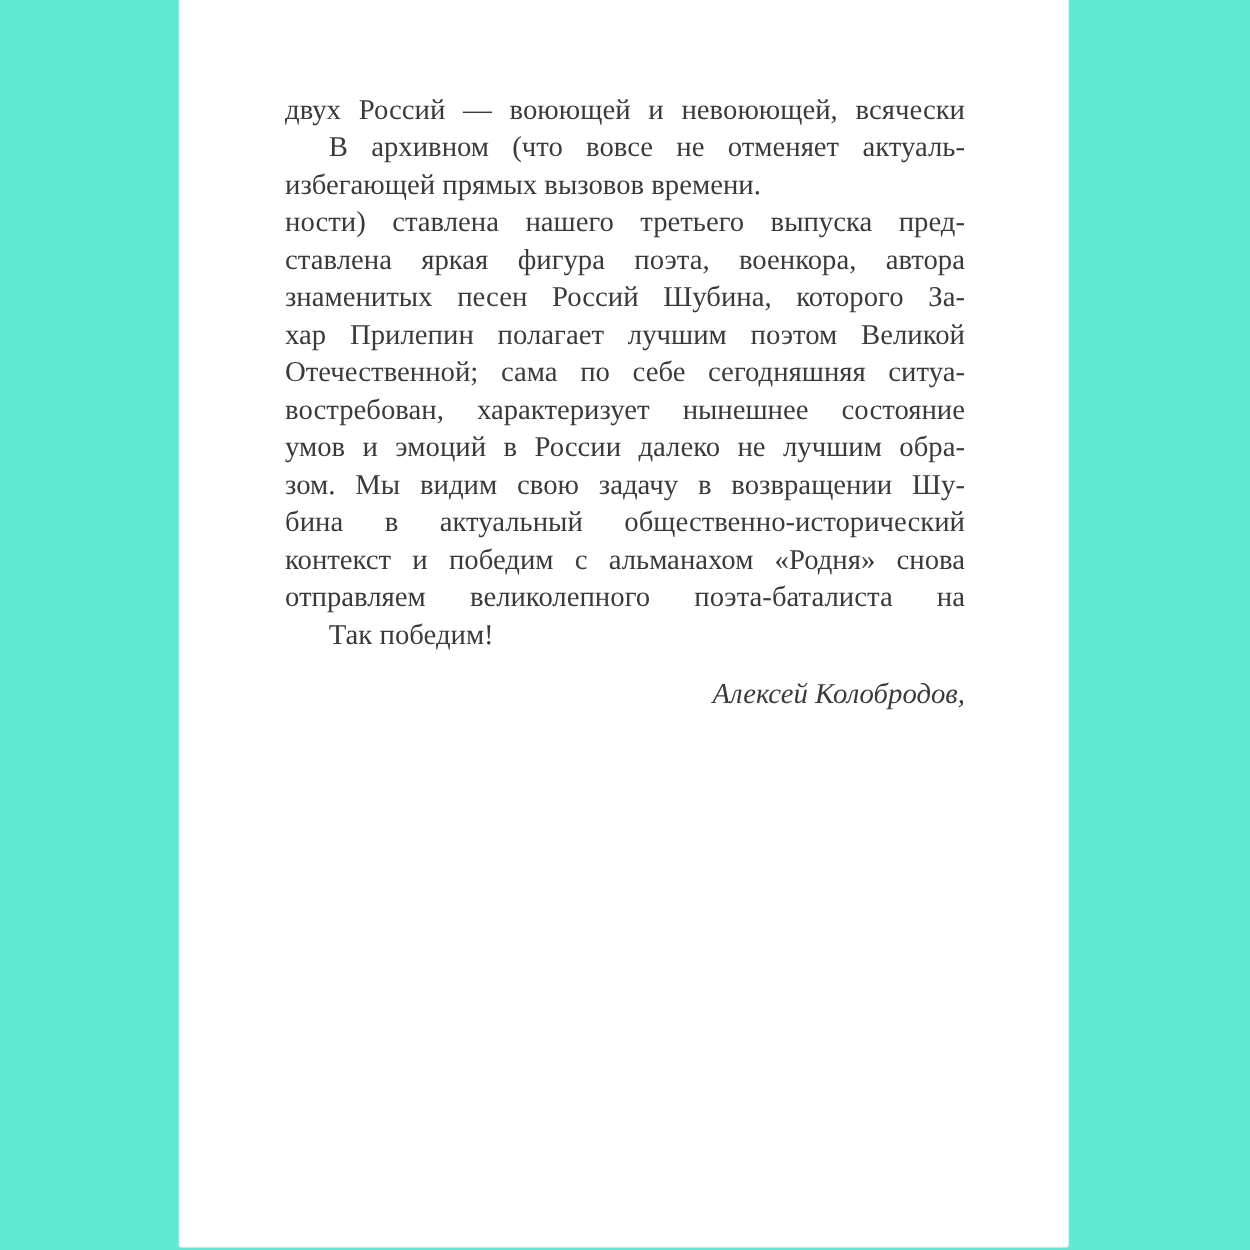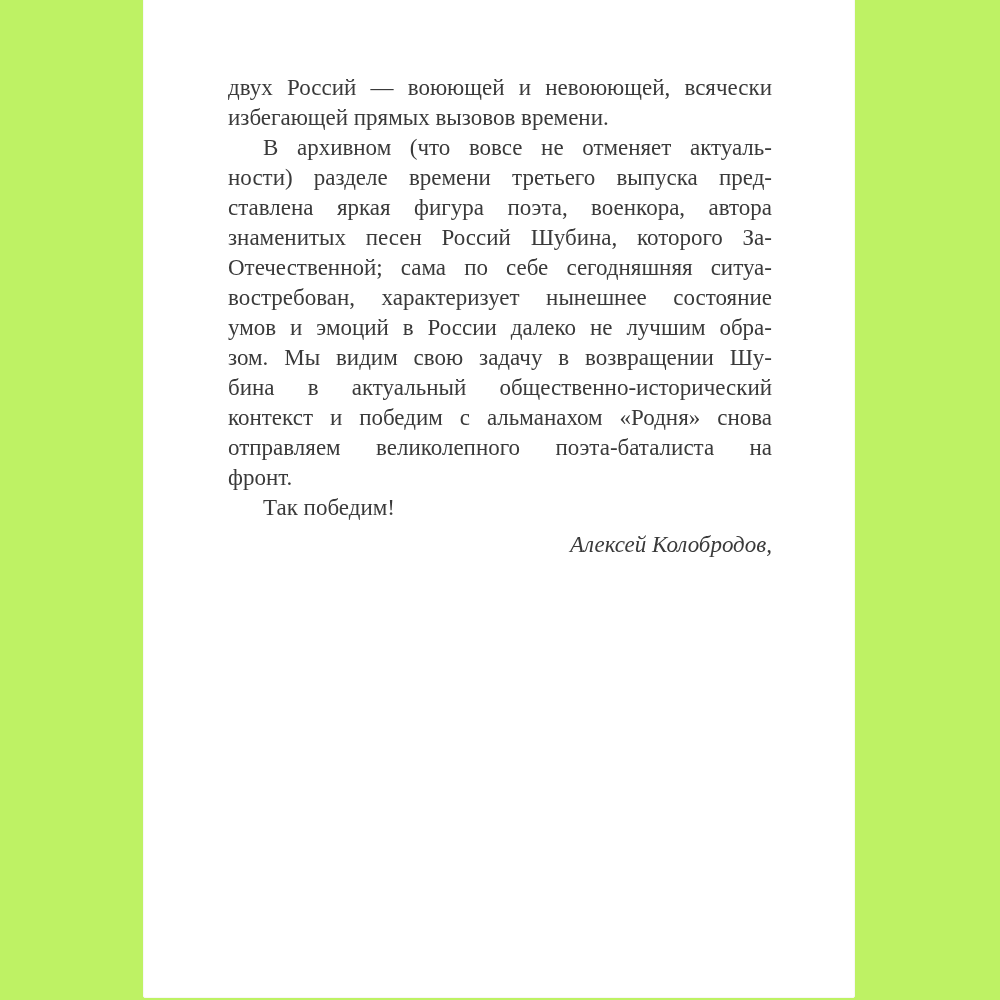--- a/index.html
+++ b/index.html
@@ -8,21 +8,21 @@
     width: 1000px;
     height: 1000px;
     background: #ffffff;
     overflow: hidden;
     font-family: "Liberation Serif", "DejaVu Serif", serif;
   }
   .viewport {
     position: relative;
     width: 1000px;
     height: 1000px;
-    background: #bef264;
+    background: #5eead4;
   }
   
   .book-page {
     position: absolute;
     left: 143px;
     top: -6px;
     width: 712px;
     height: 1004px;
     background: #ffffff;
     border: 1px solid #f7f7f7;
@@ -45,53 +45,53 @@
   }
   .text-line.last-line {
     text-align: left;
     text-align-last: left;
   }
   .text-line.indent-first {
     text-indent: 35px;
     text-align: center;
   }
   .signature {
-    margin-top: 6px;
+    margin-top: 16px;
     font-style: italic;
     text-align: right;
     line-height: 32px;
   }
   .signature-line {
     text-align: right;
     text-align-last: right;
   }
 </style>
 </head>
 <body style="background: rgb(255, 255, 255);">
 
 <div class="viewport">
 
   <div class="book-page" style="border-color: rgb(247, 247, 247);"></div>
 
   <div class="text-block" style="color: rgb(58, 58, 58);">
     <div id="paragraphs">
         <div class="text-line">двух Россий — воюющей и невоюющей, всячески</div>
+        <div class="text-line indent-first">В архивном (что вовсе не отменяет актуаль-</div>
         <div class="text-line last-line">избегающей прямых вызовов времени.</div>
-        <div class="text-line indent-first">В архивном (что вовсе не отменяет актуаль-</div>
-        <div class="text-line">ности) разделе времени третьего выпуска пред-</div>
+        <div class="text-line">ности) ставлена нашего третьего выпуска пред-</div>
         <div class="text-line">ставлена яркая фигура поэта, военкора, автора</div>
         <div class="text-line">знаменитых песен Россий Шубина, которого За-</div>
+        <div class="text-line">хар Прилепин полагает лучшим поэтом Великой</div>
         <div class="text-line">Отечественной; сама по себе сегодняшняя ситуа-</div>
         <div class="text-line">востребован, характеризует нынешнее состояние</div>
         <div class="text-line">умов и эмоций в России далеко не лучшим обра-</div>
         <div class="text-line">зом. Мы видим свою задачу в возвращении Шу-</div>
         <div class="text-line">бина в актуальный общественно-исторический</div>
         <div class="text-line">контекст и победим с альманахом «Родня» снова</div>
         <div class="text-line">отправляем великолепного поэта-баталиста на</div>
-        <div class="text-line last-line">фронт.</div>
         <div class="text-line last-line indent-first">Так победим!</div>
       </div>
 
     <div class="signature">
       <div class="signature-line">Алексей Колобродов,</div>
     </div>
   </div>
 
 </div>
 

